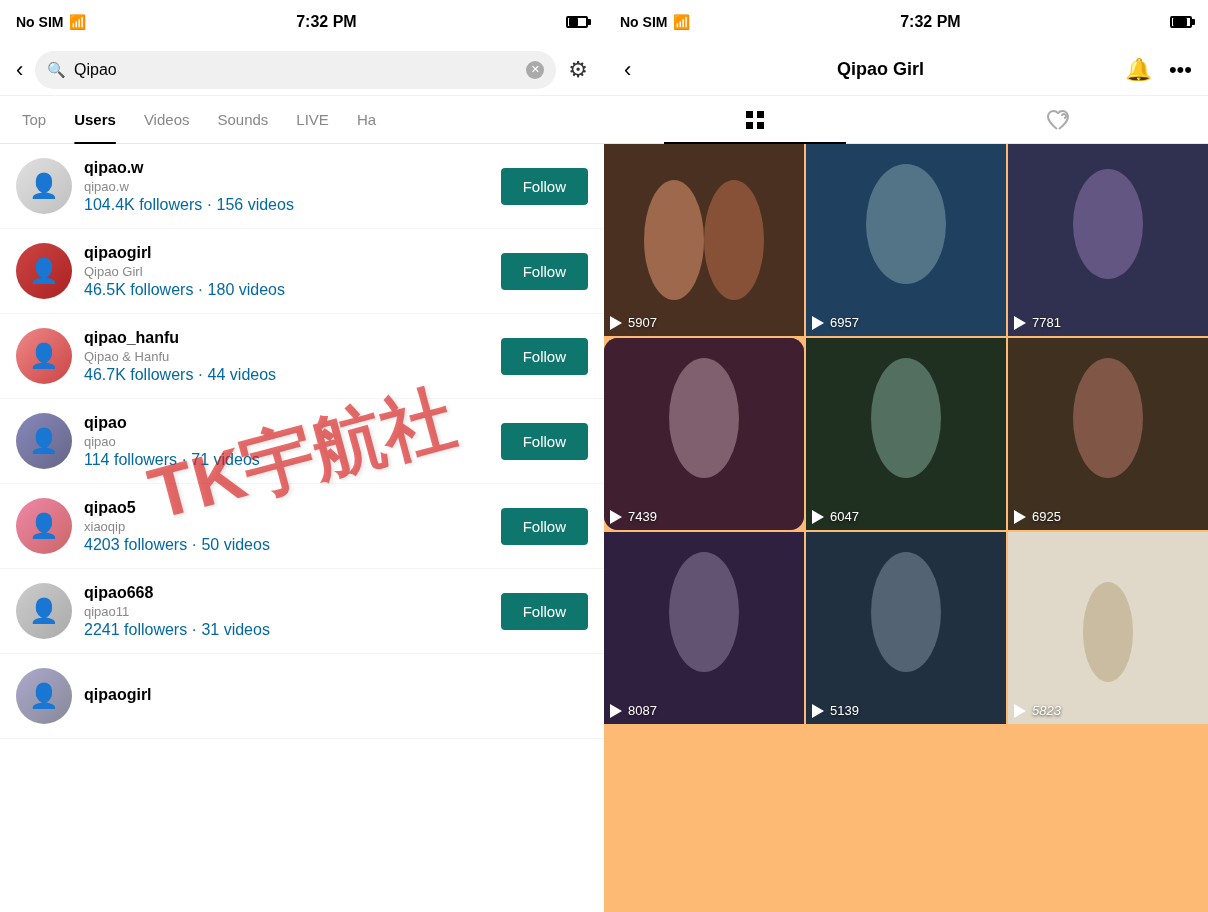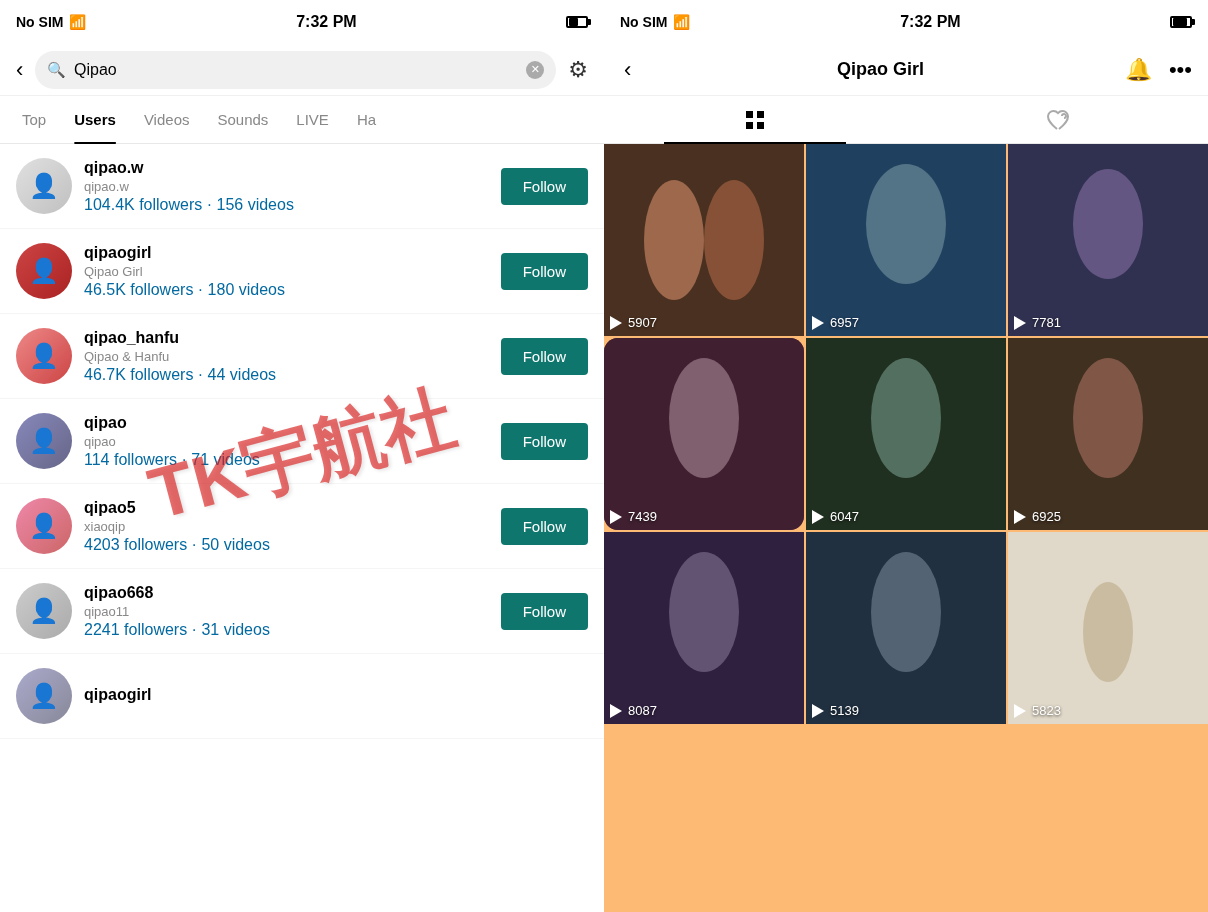--- a/index.html
+++ b/index.html
@@ -304,21 +304,21 @@
 
     
     .vt1 { background: linear-gradient(135deg, #4a3020, #8a5030); }
     .vt2 { background: linear-gradient(135deg, #204060, #406080); }
     .vt3 { background: linear-gradient(135deg, #303050, #505070); }
     .vt4 { background: linear-gradient(135deg, #402030, #804060); border-radius: 14px; }
     .vt5 { background: linear-gradient(135deg, #203020, #406040); }
     .vt6 { background: linear-gradient(135deg, #403020, #806040); }
     .vt7 { background: linear-gradient(135deg, #302040, #604080); }
     .vt8 { background: linear-gradient(135deg, #203040, #405060); }
-    .vt9 { background: linear-gradient(135deg, #e8e0d0, #c0b090); }
+    .vt9 { background: linear-gradient(135deg, #e8e0d0, #c0b090); font-style: italic; }
     .battery-icon {
       width: 22px; height: 12px; border: 2px solid #000; border-radius: 2px;
       position: relative; display: inline-flex; align-items: center;
     }
     .battery-icon::after {
       content: '';
       position: absolute; right: -5px; top: 50%; transform: translateY(-50%);
       width: 3px; height: 6px; background: #000; border-radius: 0 1px 1px 0;
     }
     .battery-fill {

